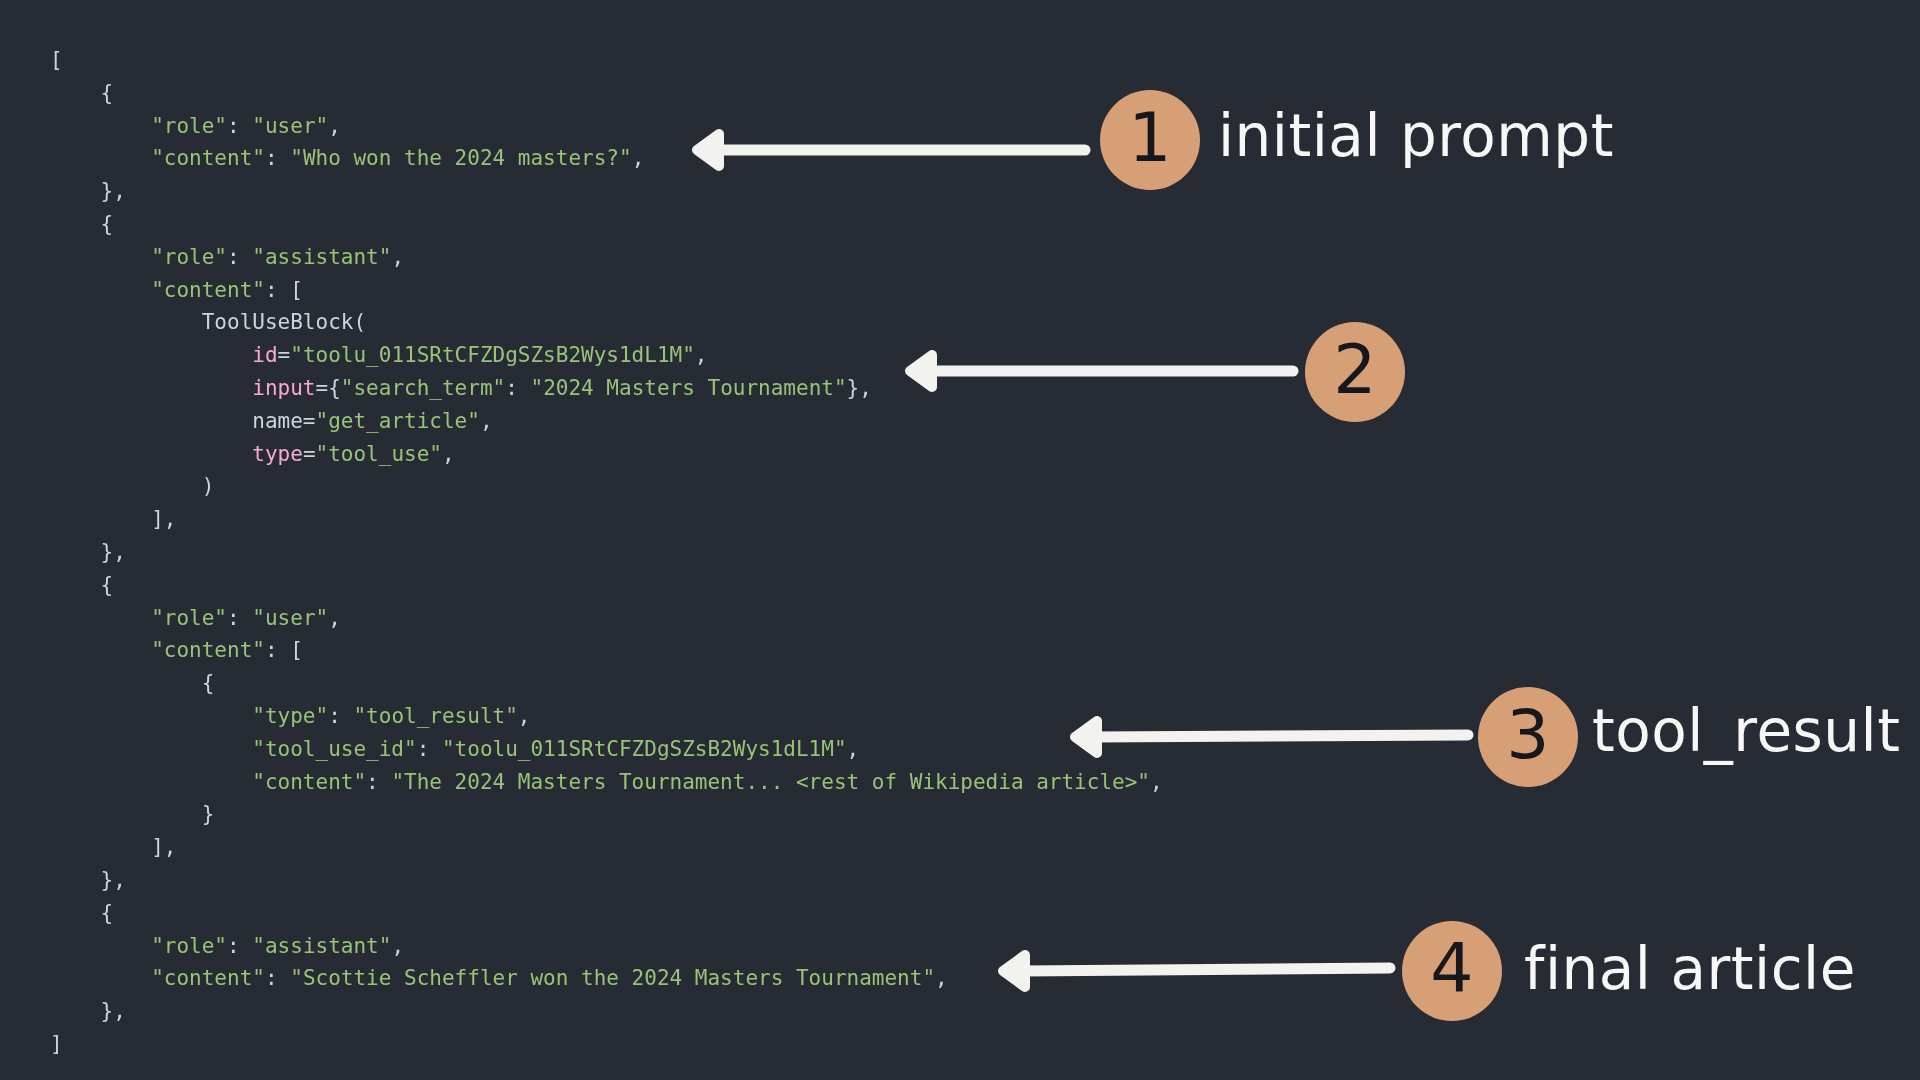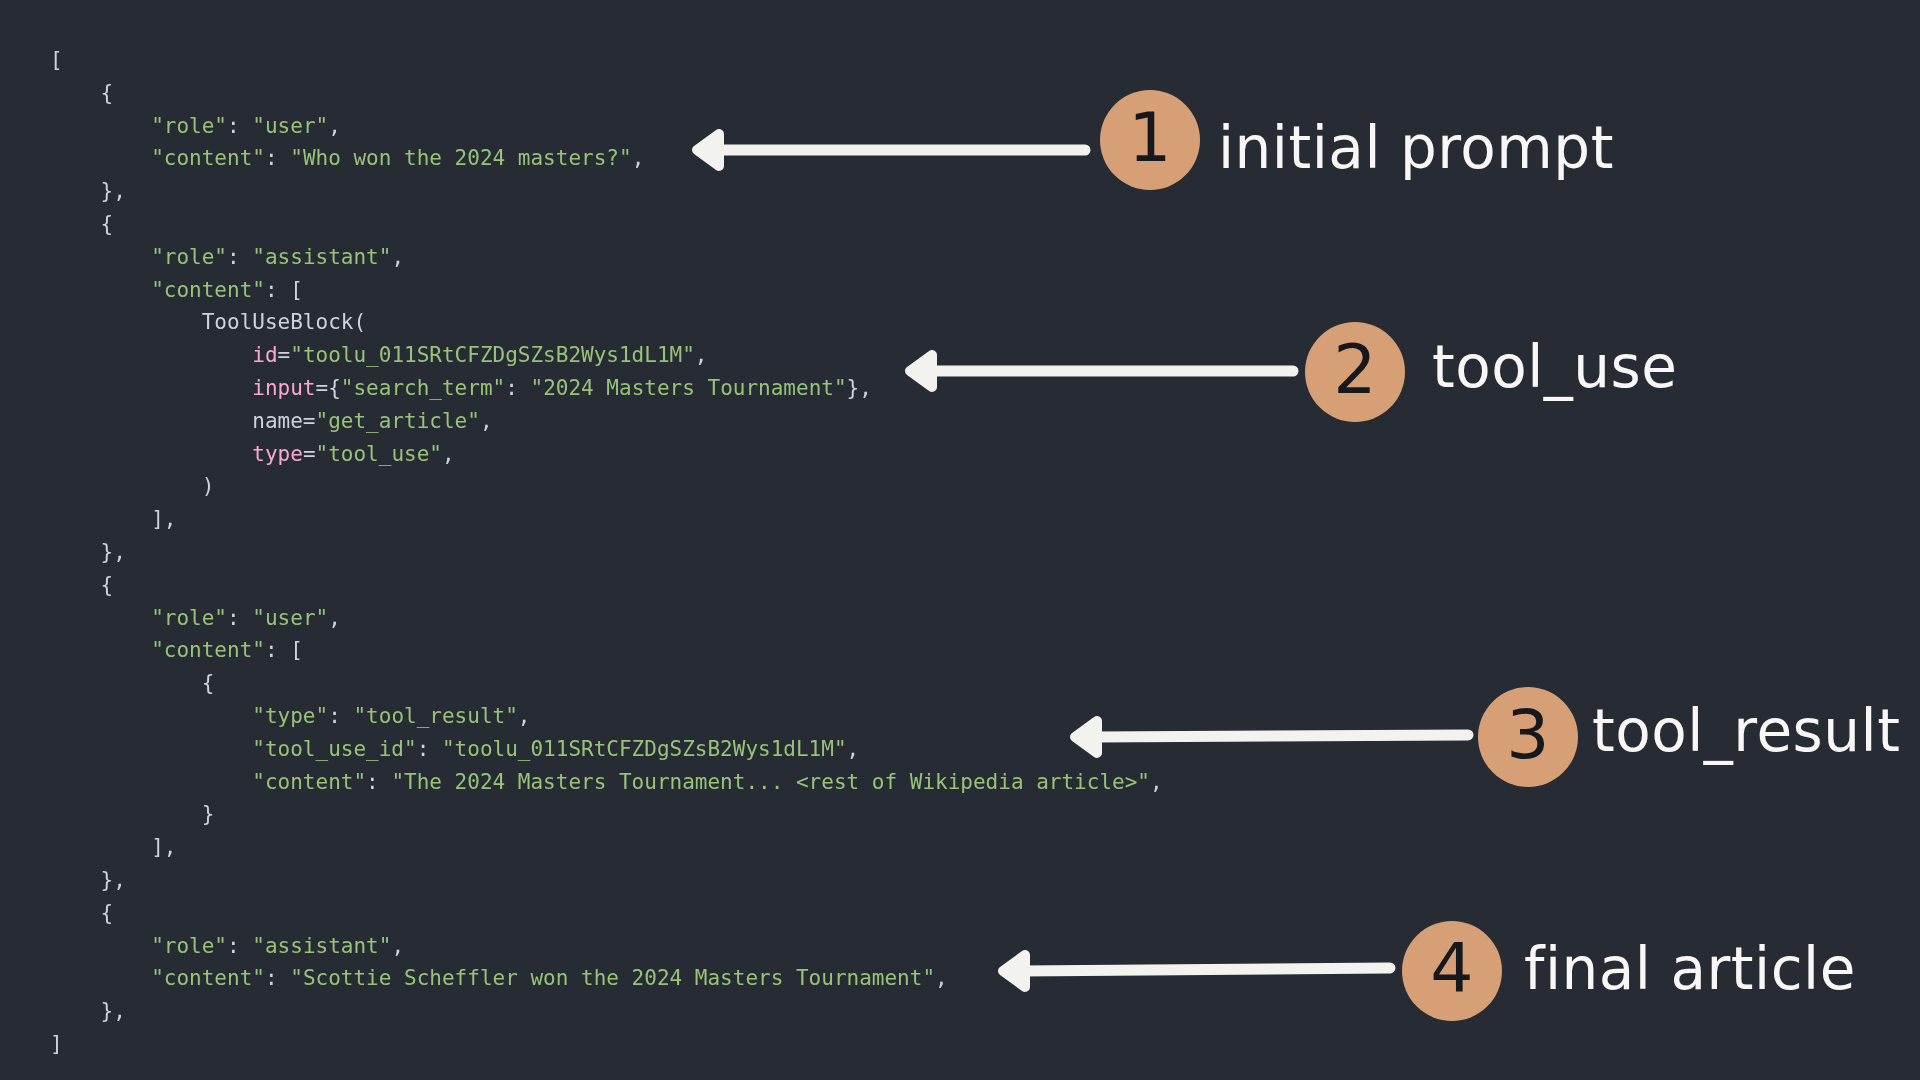--- a/index.html
+++ b/index.html
@@ -64,26 +64,25 @@
     </g>
     <g fill="#f2f3ef" stroke="#f2f3ef">
       <line x1="1390" y1="968" x2="1022" y2="971" stroke-width="11" stroke-linecap="round"></line>
       <polygon points="1003,971 1025,955 1025,987" stroke-width="10" stroke-linejoin="round"></polygon>
     </g>
   </svg>
 
   <div class="badge" style="left:1100px;top:90px">
     <span>1</span>
   </div>
-  <div class="lbl" style="left:1218px;top:148px">initial prompt</div>
+  <div class="lbl" style="left:1218px;top:136px">initial prompt</div>
 
   <div class="badge" style="left:1305px;top:322px">
     <span>2</span>
   </div>
-  <div class="lbl" style="left:1432px;top:367px">tool_use</div>
 
   <div class="badge" style="left:1478px;top:687px">
     <span>3</span>
   </div>
   <div class="lbl" style="left:1592px;top:731px">tool_result</div>
 
   <div class="badge" style="left:1402px;top:921px">
     <span>4</span>
   </div>
   <div class="lbl" style="left:1524px;top:969px">final article</div>

